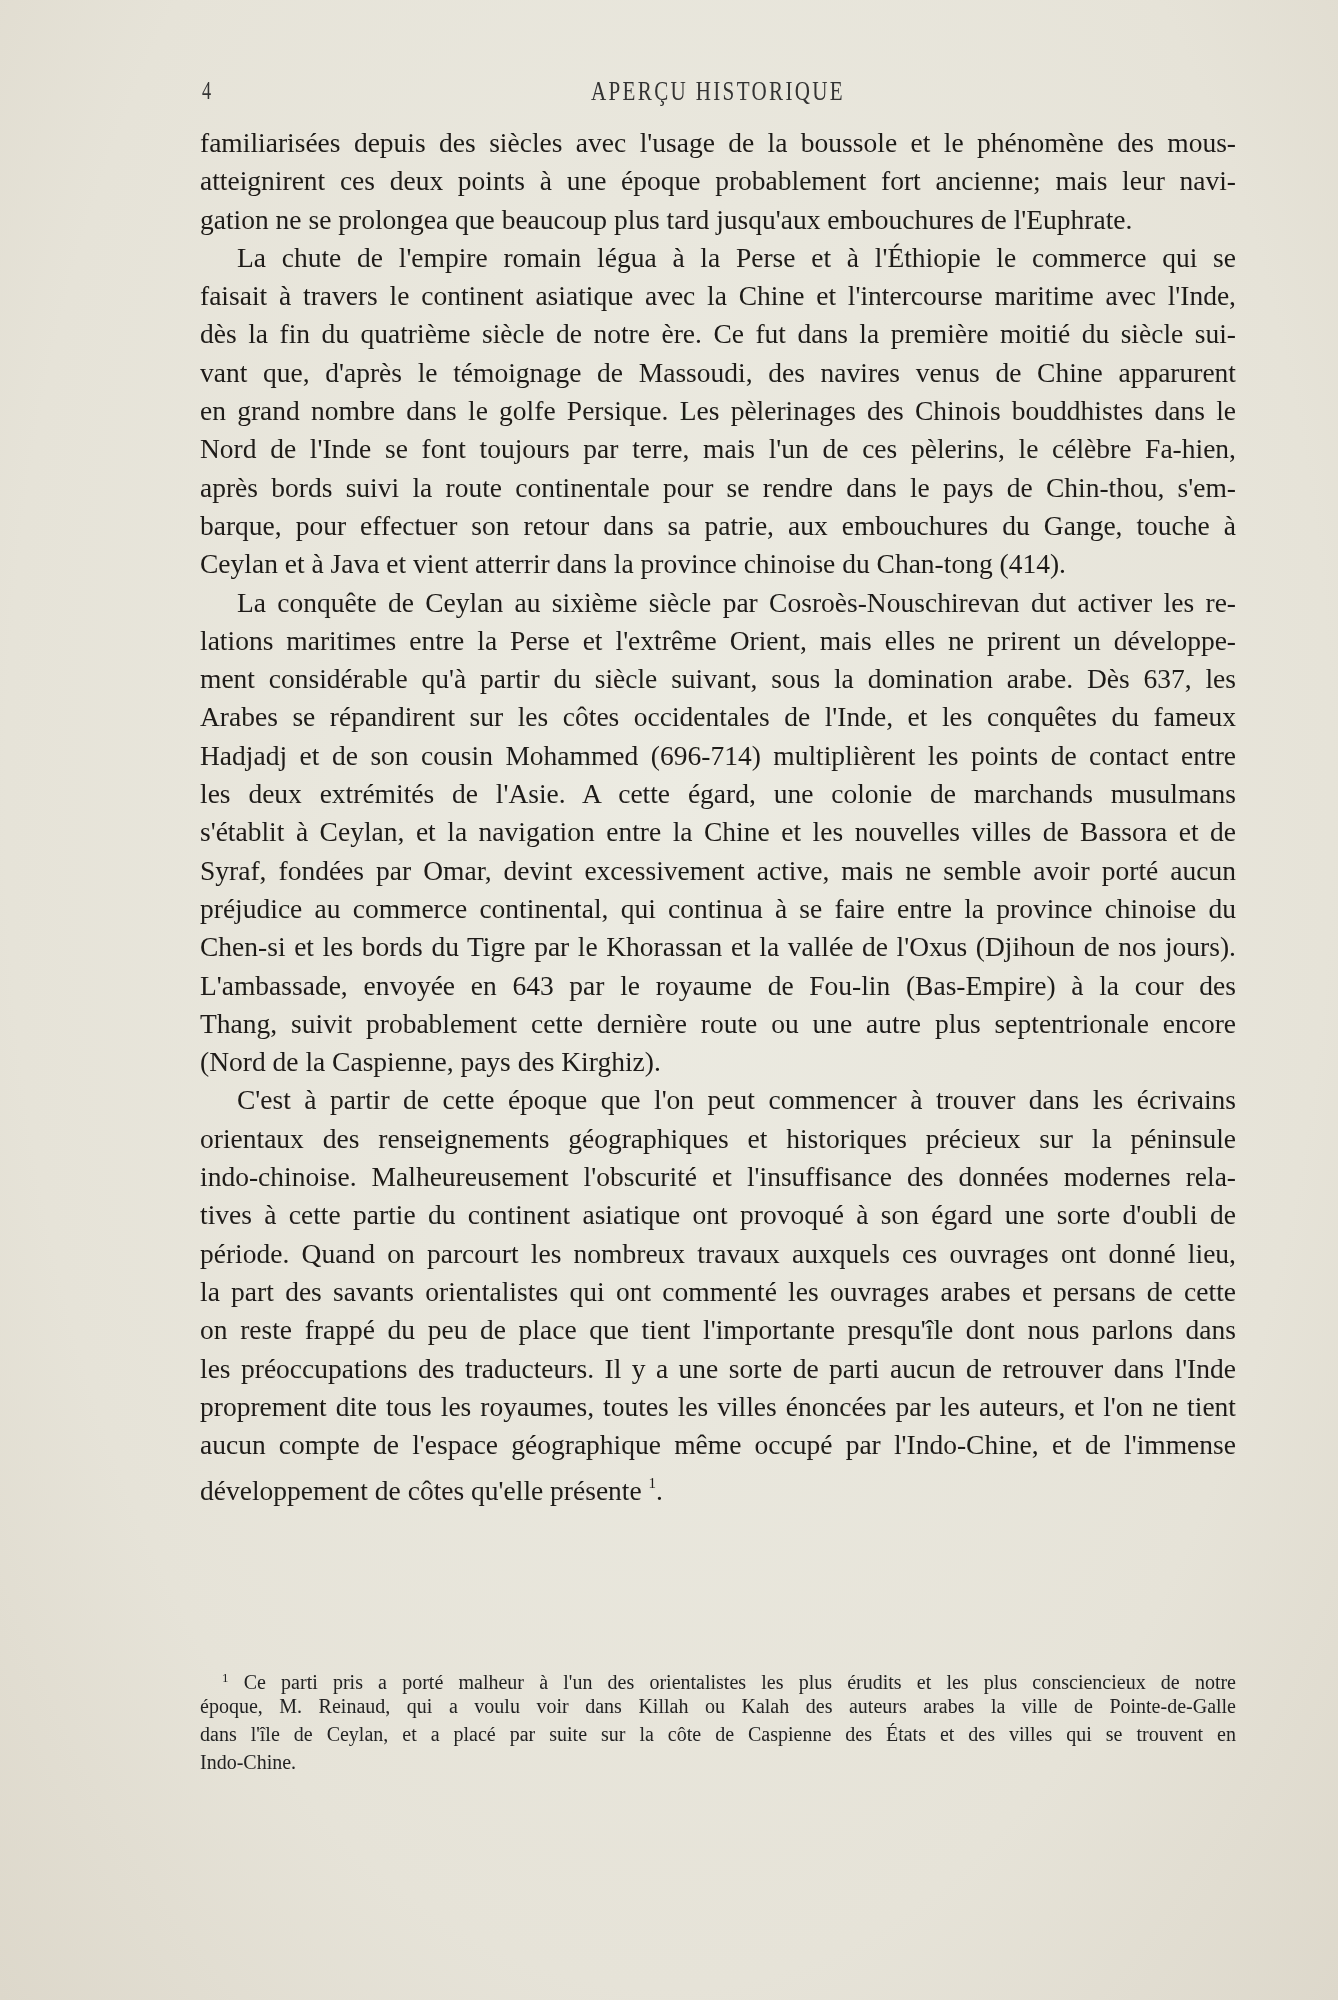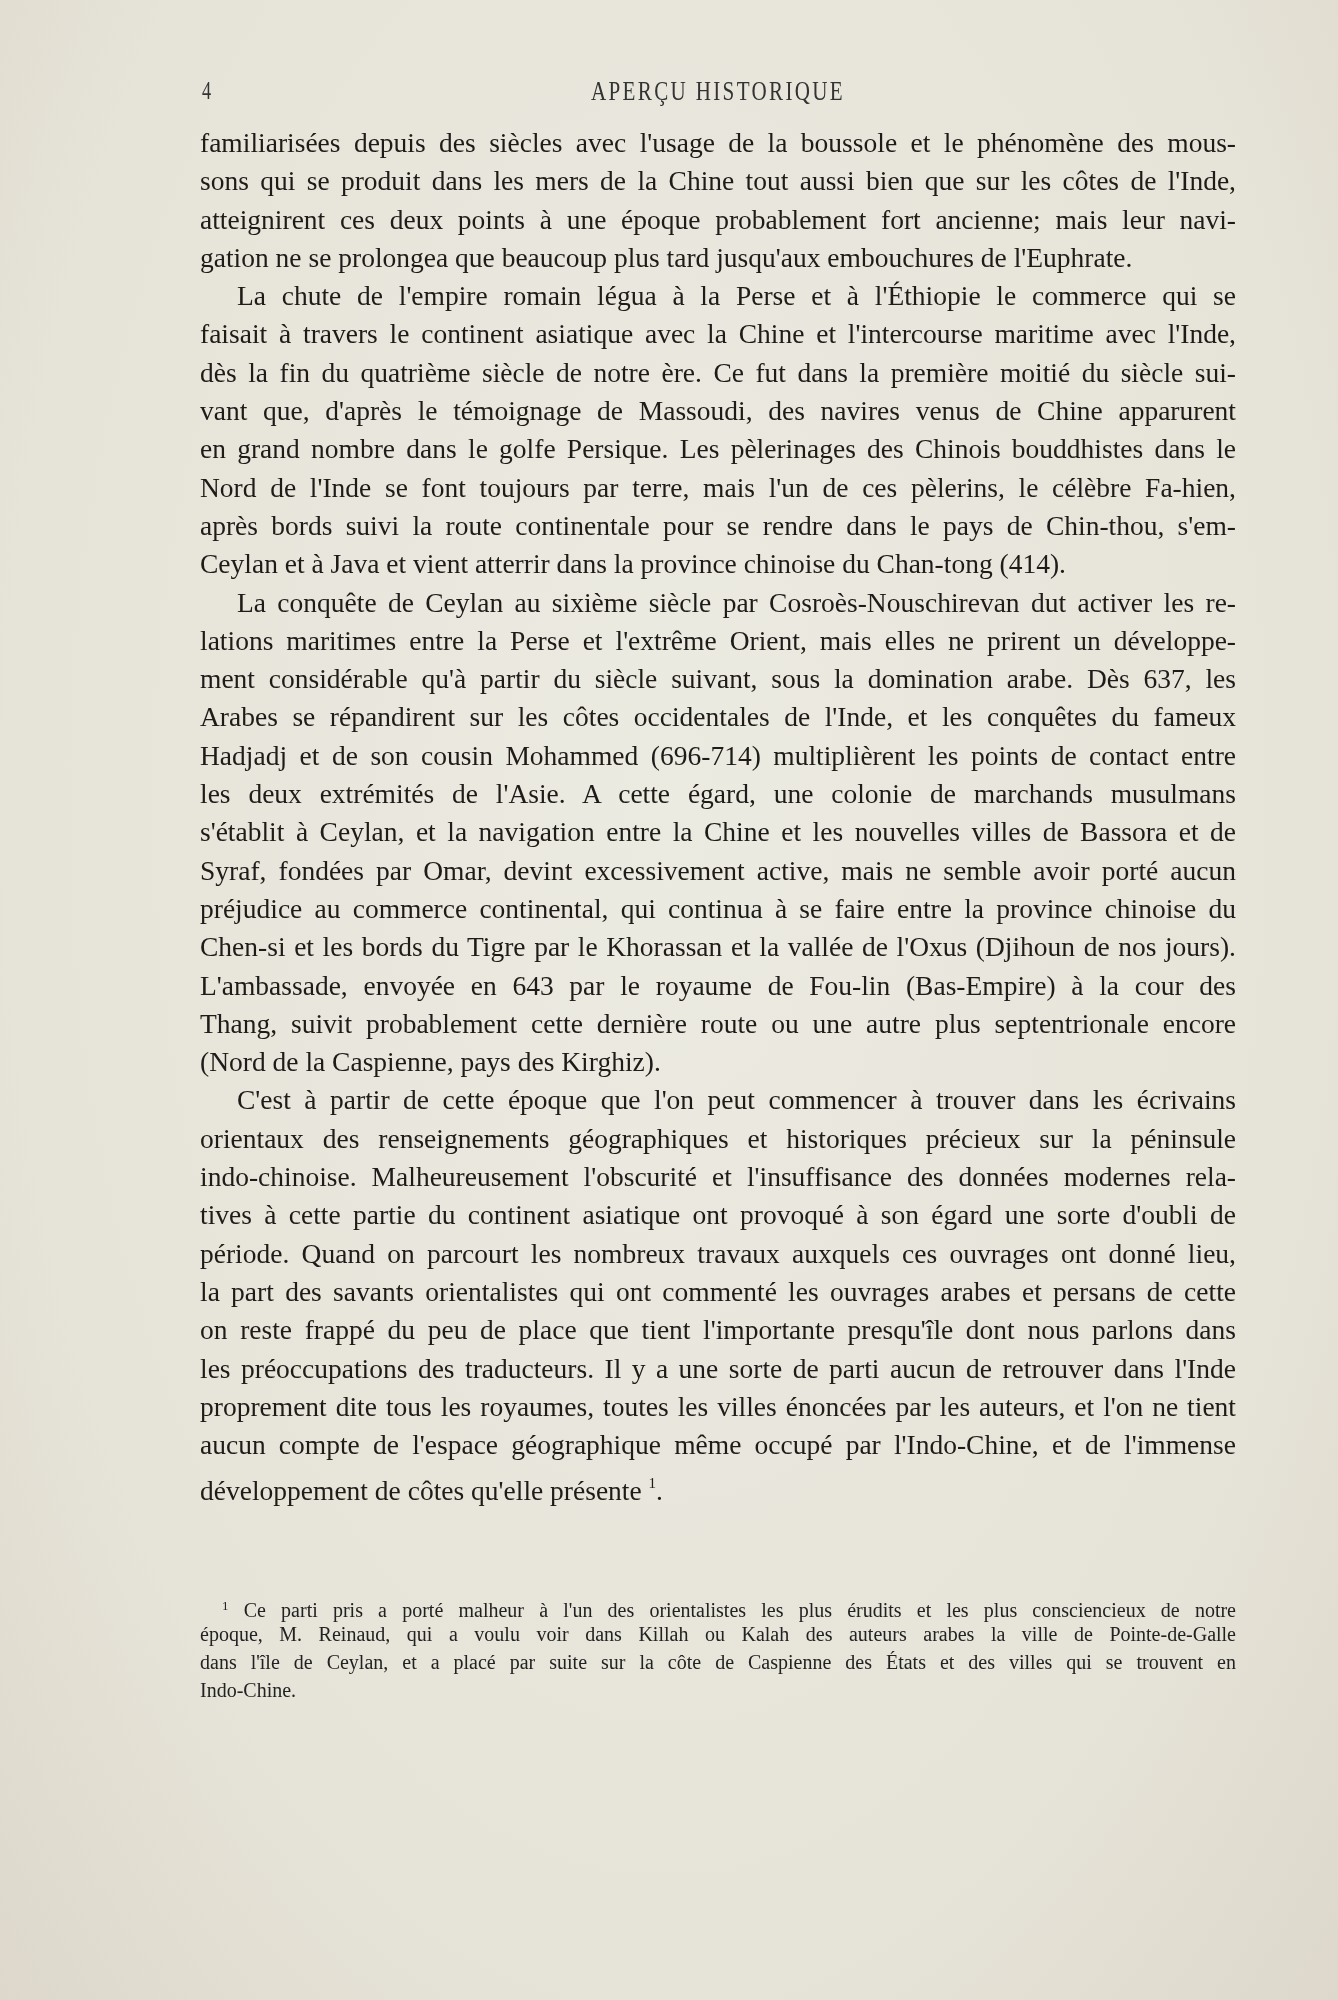--- a/index.html
+++ b/index.html
@@ -27,52 +27,52 @@
     .body-text {
       position: absolute; top: 124px; left: 0; width: 1036px;
       font-size: 27.5px; line-height: 38.3px;
       text-align: justify;
     }
     .line { display: block; text-align: justify; text-align-last: justify; white-space: nowrap; height: 38.3px; }
     .line.last { text-align-last: left; }
     .line span { display: inline; }
     sup.fn { font-size: 15px; vertical-align: 12px; }
     .footnotes {
-      position: absolute; top: 1592px; left: 0; width: 1036px;
+      position: absolute; top: 1664px; left: 0; width: 1036px;
       font-size: 20px; line-height: 28px; color: #222;
     }
     .fnline { display: block; text-align: justify; text-align-last: justify; white-space: nowrap; height: 28px; }
     .fnline.first { padding-left: 22px; }
     .fnline.last { text-align-last: left; }
     .fnline sup { font-size: 13px; vertical-align: 7px; }
   </style>
 </head>
 <body>
 
 <div class="page">
   <div class="running-head">
     <span class="page-number">4</span>
     <div class="running-title">APERÇU HISTORIQUE</div>
   </div>
 
   <div class="body-text" id="body-text">
       <div>
         <div class="line"><span>familiarisées depuis des siècles avec l'usage de la boussole et le phénomène des mous-</span></div>
-        <div class="line"><span>sons qui se produit dans les mers de la Chine tout aussi bien que sur les côtes de l'Inde,</span></div>
         <div class="line"><span>atteignirent ces deux points à une époque probablement fort ancienne; mais leur navi-</span></div>
         <div class="line last"><span>gation ne se prolongea que beaucoup plus tard jusqu'aux embouchures de l'Euphrate.</span></div>
       </div>
       <div>
         <div class="line" style="padding-left: 37px;"><span>La chute de l'empire romain légua à la Perse et à l'Éthiopie le commerce qui se</span></div>
         <div class="line"><span>faisait à travers le continent asiatique avec la Chine et l'intercourse maritime avec l'Inde,</span></div>
         <div class="line"><span>dès la fin du quatrième siècle de notre ère. Ce fut dans la première moitié du siècle sui-</span></div>
         <div class="line"><span>vant que, d'après le témoignage de Massoudi, des navires venus de Chine apparurent</span></div>
         <div class="line"><span>en grand nombre dans le golfe Persique. Les pèlerinages des Chinois bouddhistes dans le</span></div>
         <div class="line"><span>Nord de l'Inde se font toujours par terre, mais l'un de ces pèlerins, le célèbre Fa-hien,</span></div>
         <div class="line"><span>après bords suivi la route continentale pour se rendre dans le pays de Chin-thou, s'em-</span></div>
+        <div class="line"><span>barque, pour effectuer son retour dans sa patrie, aux embouchures du Gange, touche à</span></div>
         <div class="line last"><span>Ceylan et à Java et vient atterrir dans la province chinoise du Chan-tong (414).</span></div>
       </div>
       <div>
         <div class="line" style="padding-left: 37px;"><span>La conquête de Ceylan au sixième siècle par Cosroès-Nouschirevan dut activer les re-</span></div>
         <div class="line"><span>lations maritimes entre la Perse et l'extrême Orient, mais elles ne prirent un développe-</span></div>
         <div class="line"><span>ment considérable qu'à partir du siècle suivant, sous la domination arabe. Dès 637, les</span></div>
         <div class="line"><span>Arabes se répandirent sur les côtes occidentales de l'Inde, et les conquêtes du fameux</span></div>
         <div class="line"><span>Hadjadj et de son cousin Mohammed (696-714) multiplièrent les points de contact entre</span></div>
         <div class="line"><span>les deux extrémités de l'Asie. A cette égard, une colonie de marchands musulmans</span></div>
         <div class="line"><span>s'établit à Ceylan, et la navigation entre la Chine et les nouvelles villes de Bassora et de</span></div>

